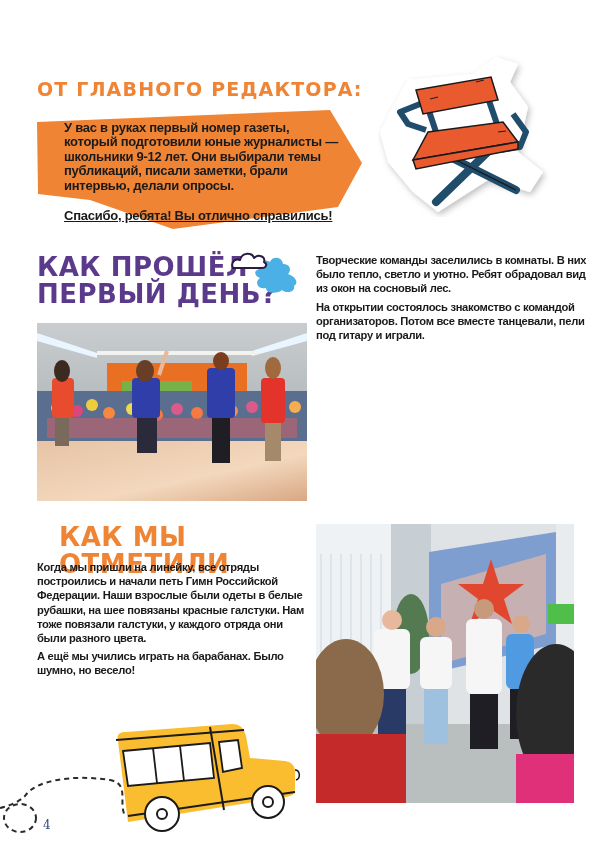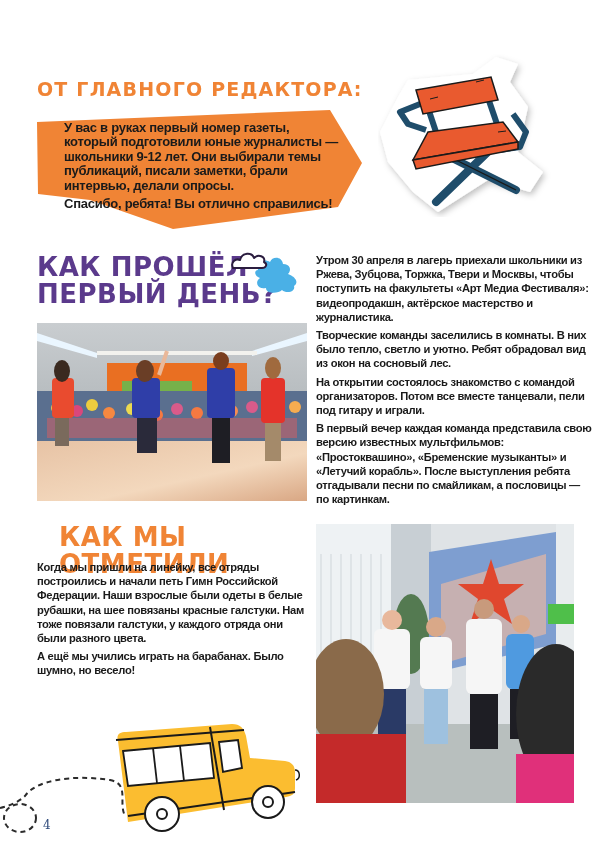--- a/index.html
+++ b/index.html
@@ -28,21 +28,21 @@
 
   #editor-text {
     left: 64px; top: 121px; width: 280px;
     font-size: 13px;
     line-height: 14.4px;
     font-weight: bold;
     color: #1a1a1a;
     font-stretch: condensed;
     letter-spacing: -0.25px;
   }
-  #editor-text p + p { margin-top: 4px; }
+  #editor-text p + p { margin-top: 16px; text-decoration: underline; }
 
   #chair-sticker { left: 378px; top: 52px; width: 190px; height: 165px; }
 
   #day1-title {
     left: 37px; top: 254px;
     font-size: 26px;
     color: #5b3a8c;
     width: 240px;
   }
   #cloud { left: 228px; top: 250px; width: 76px; height: 44px; }
@@ -132,24 +132,22 @@
   <div>КАК ПРОШЁЛ</div>
   <div>ПЕРВЫЙ ДЕНЬ?</div>
 </div>
 
 <svg id="cloud" class="abs" viewBox="0 0 76 44">
   <path d="M30,20 C28,12 36,8 42,12 C44,6 54,6 55,14 C62,14 64,20 60,24 C66,26 72,32 66,36 C68,42 58,44 54,40 C50,44 38,44 38,38 C30,40 26,32 32,28 C26,26 26,20 30,20 Z" fill="#4ab0e6"></path>
   <path d="M5,18 C2,12 8,8 12,10 C14,2 24,2 26,8 C30,4 38,6 36,12 C40,14 38,18 34,18 Z" fill="#ffffff" stroke="#2b1d3f" stroke-width="2" stroke-linejoin="round"></path>
 </svg>
 
 <div id="day1-text" class="abs">
-  <p>Утром 30 апреля в лагерь приехали школьники из Ржева, Зубцова, Торжка, Твери и Москвы, чтобы поступить на факультеты «Арт Медиа Фестиваля»: видеопродакшн, актёрское мастерство и журналистика.</p>
   <p>Творческие команды заселились в комнаты. В них было тепло, светло и уютно. Ребят обрадовал вид из окон на сосновый лес.</p>
   <p>На открытии состоялось знакомство с командой организаторов. Потом все вместе танцевали, пели под гитару и играли.</p>
-  <p>В первый вечер каждая команда представила свою версию известных мультфильмов: «Простоквашино», «Бременские музыканты» и «Летучий корабль». После выступления ребята отгадывали песни по смайликам, а пословицы — по картинкам.</p>
 </div>
 
 <svg id="photo1" class="abs" viewBox="0 0 270 178" preserveAspectRatio="none">
   <defs>
     <linearGradient id="floor" x1="0" y1="0" x2="1" y2="1">
       <stop offset="0" stop-color="#e7c3a5"></stop>
       <stop offset="0.6" stop-color="#f3d8bd"></stop>
       <stop offset="1" stop-color="#d9a784"></stop>
     </linearGradient>
     <linearGradient id="wall" x1="0" y1="0" x2="0" y2="1">

